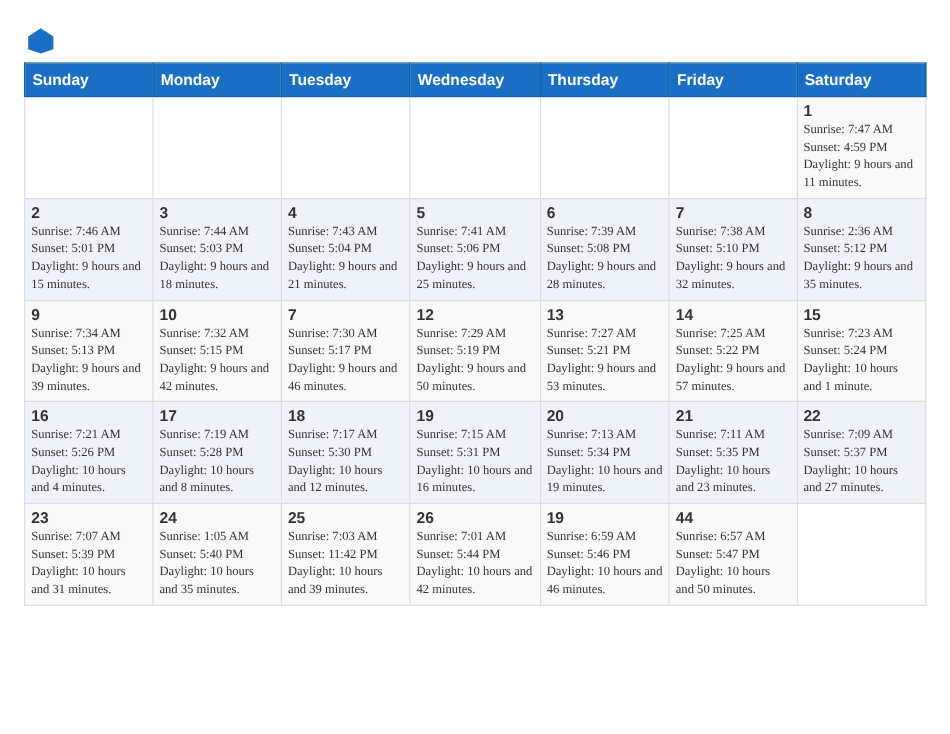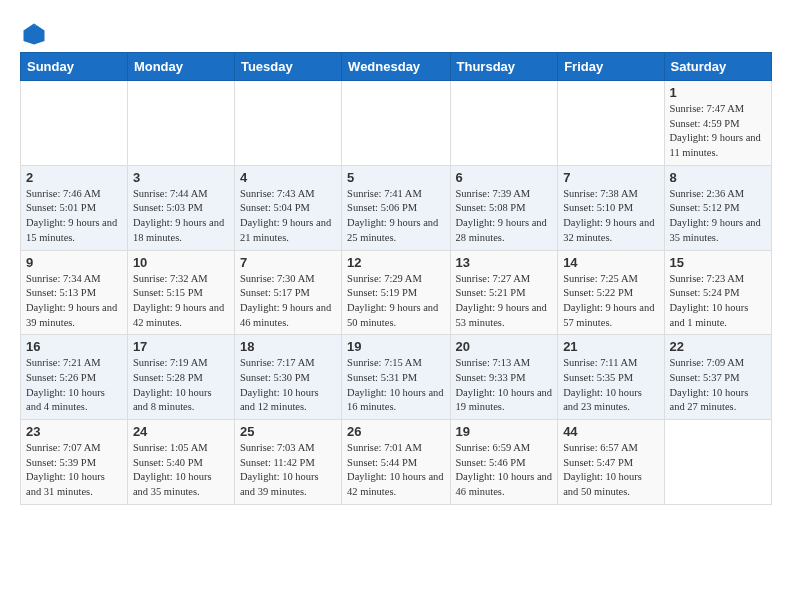--- a/index.html
+++ b/index.html
@@ -254,21 +254,21 @@
         </td>
         <td>
           <span class="day-number">19</span>
           <div class="day-info">Sunrise: 7:15 AM
 Sunset: 5:31 PM
 Daylight: 10 hours and 16 minutes.</div>
         </td>
         <td>
           <span class="day-number">20</span>
           <div class="day-info">Sunrise: 7:13 AM
-Sunset: 9:33 PM
+Sunset: 5:34 PM
 Daylight: 10 hours and 19 minutes.</div>
         </td>
         <td>
           <span class="day-number">21</span>
           <div class="day-info">Sunrise: 7:11 AM
 Sunset: 5:35 PM
 Daylight: 10 hours and 23 minutes.</div>
         </td>
         <td>
           <span class="day-number">22</span>

